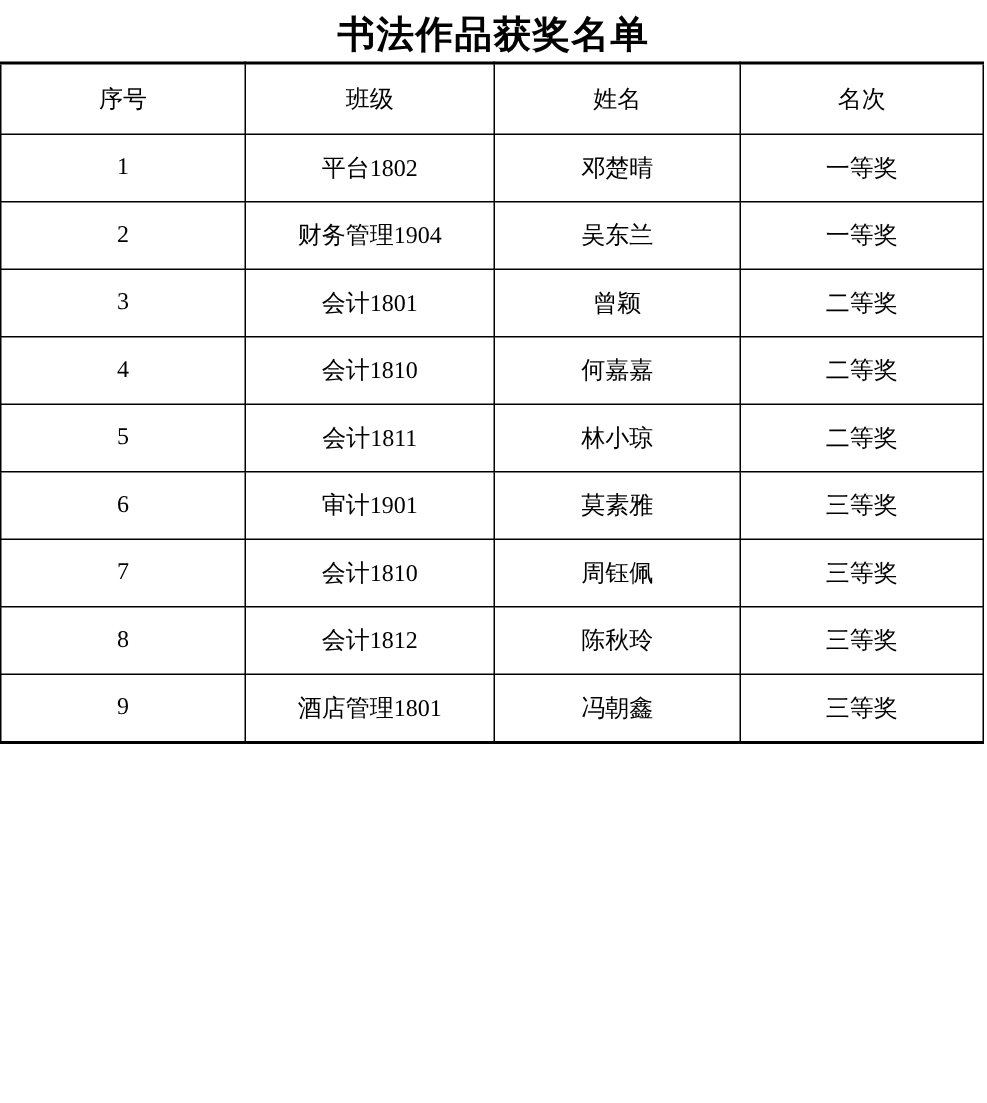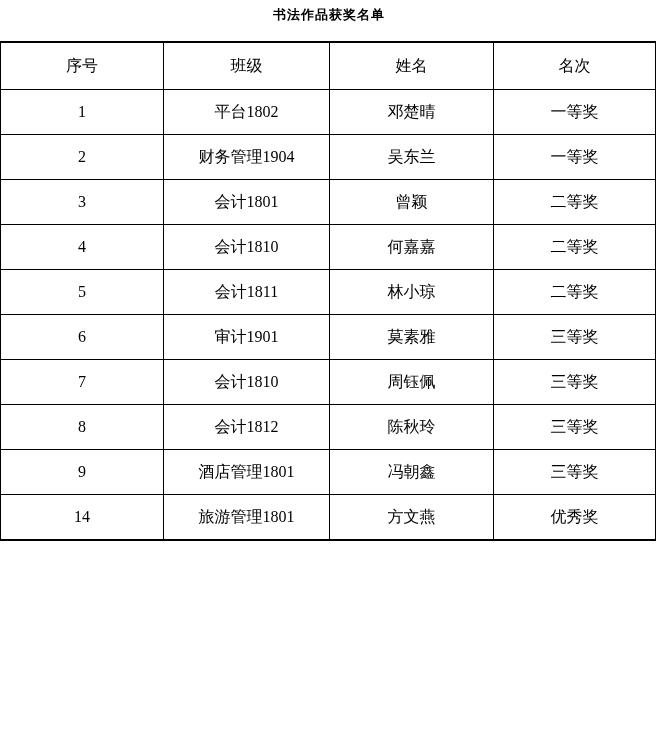--- a/index.html
+++ b/index.html
@@ -15,21 +15,21 @@
     overflow: hidden;
     font-family: "Liberation Serif", "DejaVu Serif", serif;
     color: #000000;
   }
   .doc-title {
     position: absolute;
     top: 6px;
     left: 0;
     width: 658px;
     text-align: center;
-    font-size: 13px;
+    font-size: 25px;
     font-weight: bold;
     letter-spacing: 1px;
     color: #000000;
   }
   table.award-table {
     position: absolute;
     top: 41px;
     left: 0;
     width: 655px;
     border-collapse: collapse;
@@ -133,22 +133,16 @@
           <td>会计1812</td>
           <td>陈秋玲</td>
           <td>三等奖</td>
         </tr>
         <tr>
           <td>9</td>
           <td>酒店管理1801</td>
           <td>冯朝鑫</td>
           <td>三等奖</td>
         </tr>
-        <tr>
-          <td>14</td>
-          <td>旅游管理1801</td>
-          <td>方文燕</td>
-          <td>优秀奖</td>
-        </tr>
       </tbody>
   </table>
 
 </div>
 
 </body></html>

